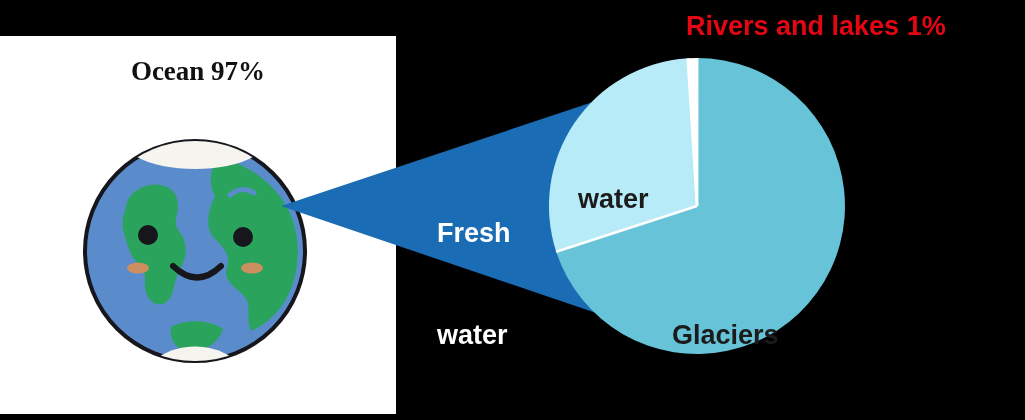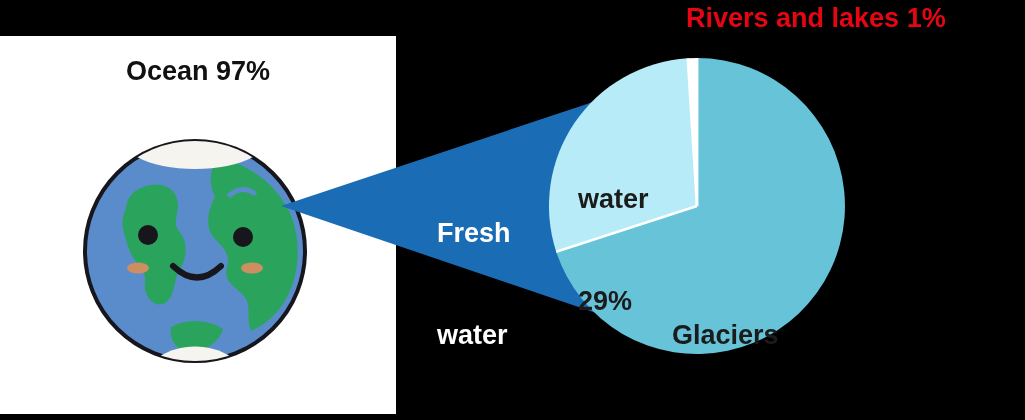--- a/index.html
+++ b/index.html
@@ -8,25 +8,25 @@
     background:var(--background,#000);
     font-family:"Liberation Sans", sans-serif;font-weight:700;
   }
   .panel{
     position:absolute;left:0;top:36px;width:396px;height:378px;
     background:var(--panel,#fff);
   }
   .scene{position:absolute;left:0;top:0;width:1025px;height:420px;}
   .cone-shape{fill:var(--cone);}
   .lbl{position:absolute;white-space:pre;line-height:34px;font-size:27px;}
-  .ocean-label{left:0;top:54px;width:396px;text-align:center;color:var(--ocean-label-text);}
+  .ocean-label{left:0;top:54px;width:396px;text-align:center;color:var(--ocean-label-text);font-family:Liberation Serif, serif;}
   .cone-label{left:437px;top:148px;color:var(--cone-text);}
   .ground-label{left:578px;top:114px;color:var(--pie-label-text);}
   .glaciers-label{left:672px;top:250px;color:var(--pie-label-text);}
-  .rivers-label{left:686px;top:1px;color:var(--rivers-label-text);}
+  .rivers-label{left:686px;top:9px;color:var(--rivers-label-text);}
   .earth-svg{position:absolute;left:75px;top:95px;width:240px;height:240px;}
   .ocean-circle{fill:var(--earth-ocean);stroke:var(--earth-outline);stroke-width:4;}
   .land{fill:var(--earth-land);}
   .cap{fill:var(--earth-cap);}
   .eye{fill:var(--earth-outline);}
   .smile{fill:none;stroke:var(--earth-outline);stroke-width:6;stroke-linecap:round;}
   .cheek{fill:var(--earth-cheek);}
   .squiggle{fill:none;stroke:var(--earth-ocean);stroke-width:5;stroke-linecap:round;}
 </style>
 </head>
@@ -74,21 +74,20 @@
   <div class="lbl ocean-label">Ocean 97%</div>
 
   <div class="lbl cone-label">
     <div>Fresh</div>
     <div>water</div>
     
   </div>
 
   <div class="lbl ground-label">
     <div>water</div>
-    <div>29%</div>
   </div>
 
   <div class="lbl glaciers-label">
     <div>Glaciers</div>
     
   </div>
 
   <div class="lbl rivers-label">Rivers and lakes 1%</div>
 
 </div>

